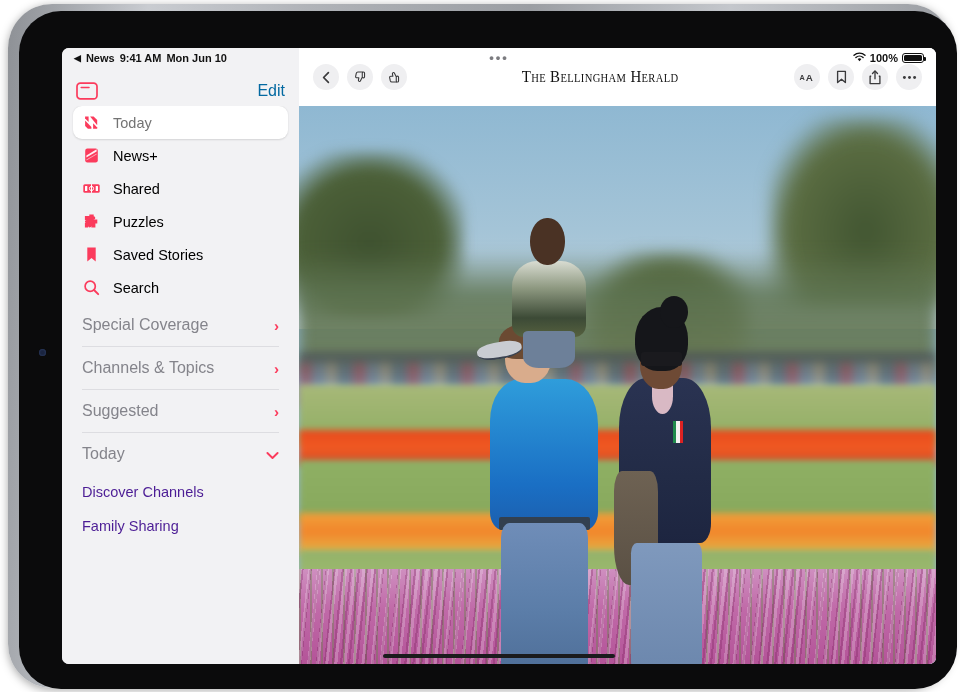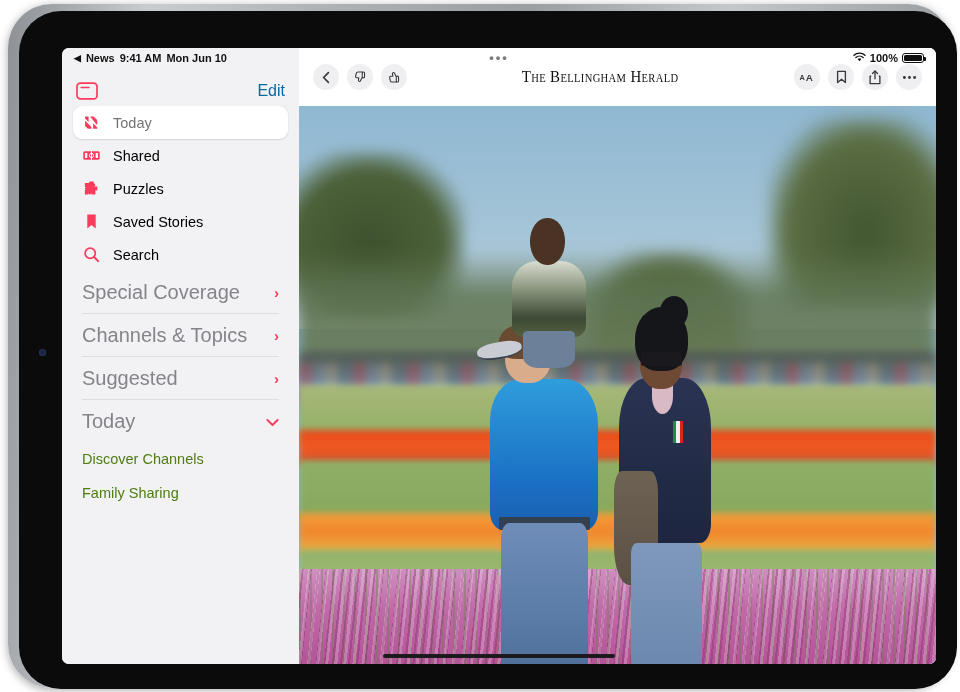--- a/index.html
+++ b/index.html
@@ -120,28 +120,28 @@
   .nav-icon { width: 19px; height: 19px; flex: 0 0 19px;
               display: flex; align-items: center; justify-content: center; }
   .nav-label { font-size: 14.5px; color: #000; }
   .nav-item.selected .nav-label { color: #737373; }
 
   .section-row {
     display: flex; align-items: center; justify-content: space-between;
     height: 42px; padding: 0 9px;
     cursor: pointer;
   }
-  .section-label { font-size: 20px; color: #84848b; }
+  .section-label { font-size: 16px; color: #84848b; }
   .section-chev { color: #fb3b5c; font-size: 15px; font-weight: bold; line-height: 1; }
   .divider { height: 1px; background: #dddde1; margin: 0 9px; }
 
   .manage-link {
     height: 34px; display: flex; align-items: center;
     padding: 0 9px;
-    font-size: 14.5px; color: #4d7c0f; cursor: pointer;
+    font-size: 14.5px; color: #4c1d95; cursor: pointer;
   }
 
   
   #article-pane {
     position: absolute; left: 237px; top: 0;
     right: 0; height: 100%;
     background: #fff;
     display: flex; flex-direction: column;
   }
   #article-toolbar {
@@ -333,20 +333,30 @@
               <svg width="19" height="19" viewBox="0 0 19 19">
                 <path d="M3.1 3.4 L6.6 3.4 L6.6 9.0 L3.1 5.5 Z" fill="#fb3b5c"></path>
                 <path d="M3.1 7.6 L9.4 14.0 L9.4 15.8 L5.9 15.8 L3.1 13.0 Z" fill="#fb3b5c"></path>
                 <path d="M8.1 3.4 L11.6 3.4 L15.2 7.0 L15.2 12.2 Z" fill="#fb3b5c"></path>
                 <path d="M11.1 10.3 L15.2 14.4 L15.2 15.8 L11.1 15.8 Z" fill="#fb3b5c"></path>
               </svg>
             </span>
             <span class="nav-label">Today</span>
           </div>
 
+          <div class="nav-item">
+            <span class="nav-icon">
+              <svg width="19" height="19" viewBox="0 0 19 19">
+                <rect x="3.2" y="2.6" width="12.6" height="13.8" rx="2.2" fill="#fb3b5c"></rect>
+                <path d="M4.4 9.4 L14.6 3.2 L14.6 5.6 L4.4 11.6 Z" fill="#ffffff" opacity=".92"></path>
+                <path d="M4.4 13.4 L14.6 7.4 L14.6 8.4 L4.4 14.4 Z" fill="#ffffff" opacity=".55"></path>
+              </svg>
+            </span>
+            <span class="nav-label">News+</span>
+          </div>
 
           <div class="nav-item">
             <span class="nav-icon">
               <svg width="19" height="19" viewBox="0 0 19 19">
                 <rect x="1.3" y="5.2" width="16.4" height="8.6" rx="1.5" fill="#fb3b5c"></rect>
                 <rect x="3.0" y="6.9" width="2.3" height="5.2" rx=".5" fill="#ffffff"></rect>
                 <rect x="13.7" y="6.9" width="2.3" height="5.2" rx=".5" fill="#ffffff"></rect>
                 <line x1="9.5" y1="5.2" x2="9.5" y2="13.8" stroke="#ffffff" stroke-width="1"></line>
                 <circle cx="9.5" cy="9.5" r="2.1" fill="none" stroke="#ffffff" stroke-width="1"></circle>
               </svg>

